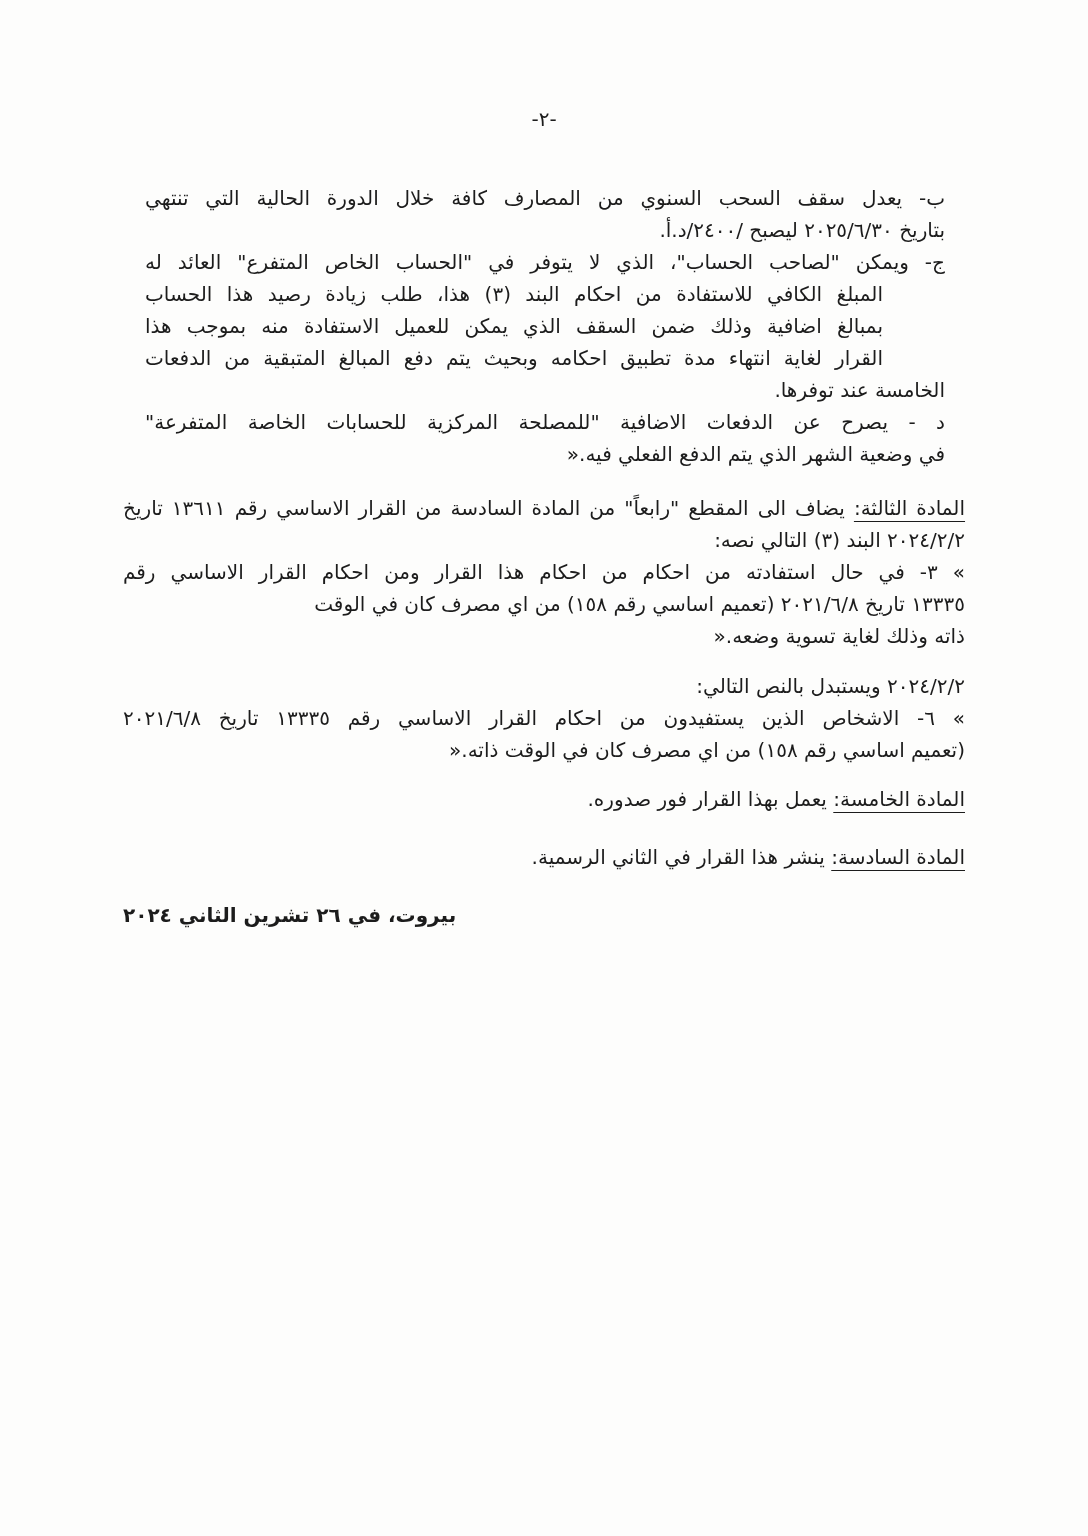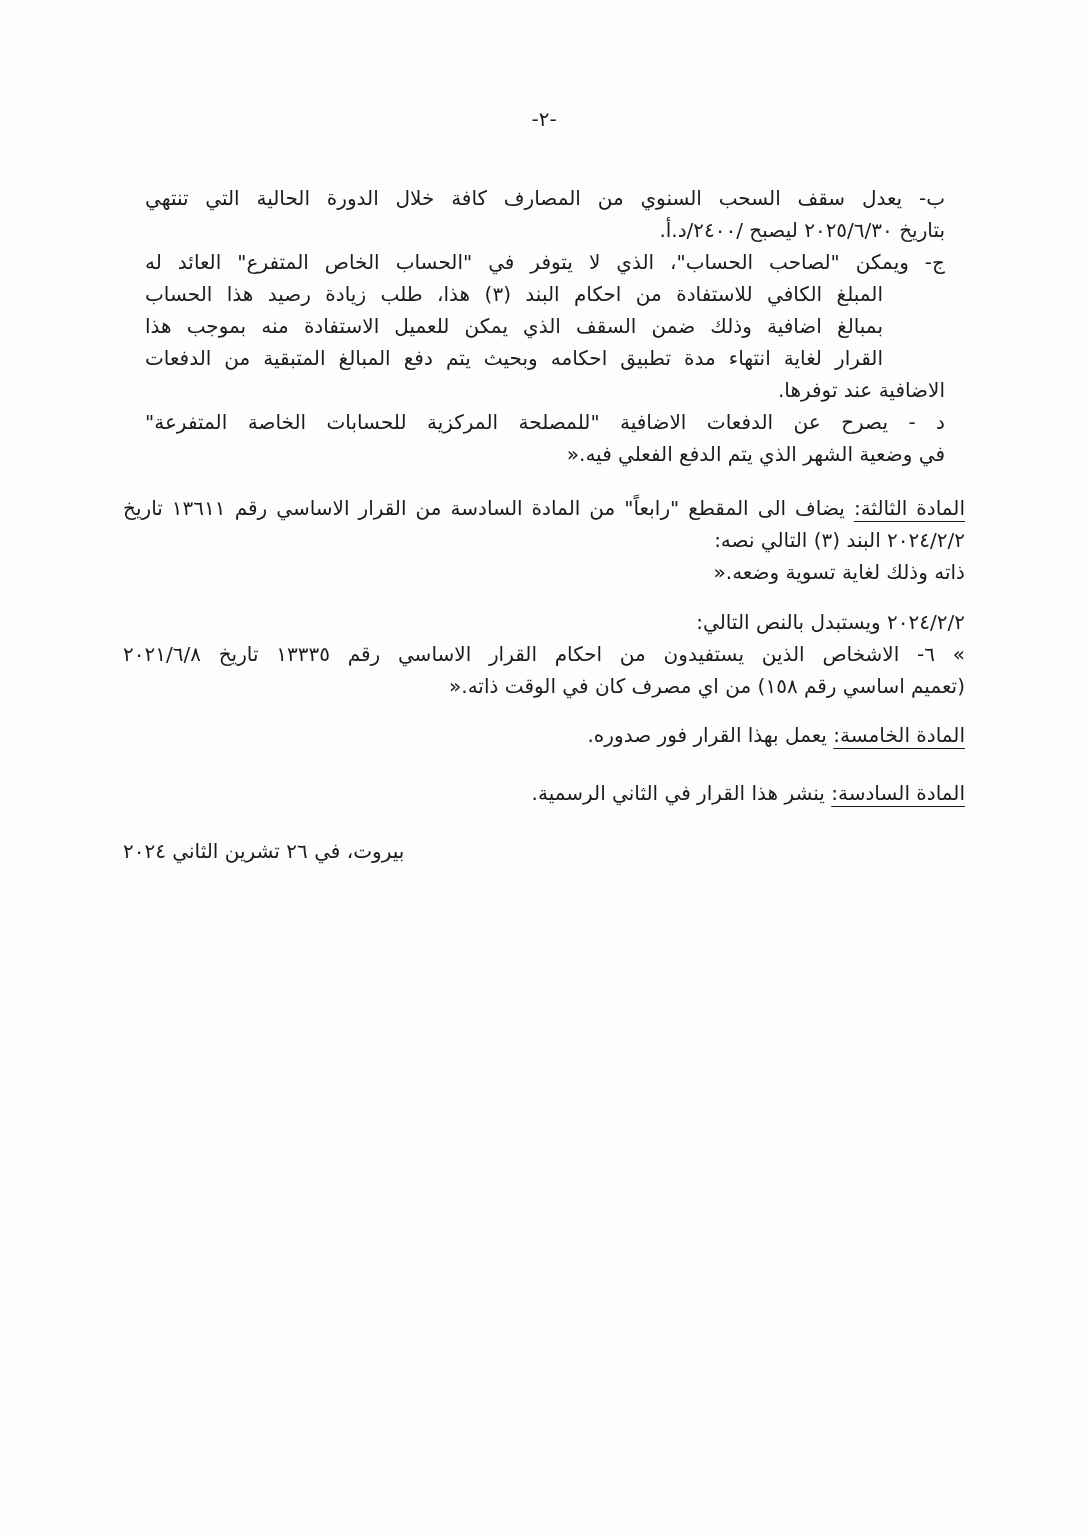--- a/index.html
+++ b/index.html
@@ -29,21 +29,21 @@
   .page-number {
     margin-top: 103px;
     text-align: center;
     letter-spacing: 2px;
   }
   .line { min-height: 32px; }
   
   .jl { text-align: justify; text-align-last: justify; }
   .cl { text-align: right; }
   .rl { text-align: right; }
-  .ll { text-align: left; }
+  .ll { text-align: left; font-weight: bold; }
   .ind { padding-right: 62px; }
   
   .list-block { margin: 47px 20px 0 22px; }
   .article { margin-top: 22px; }
   .article-4 { margin-top: 18px; }
   .article-5 { margin-top: 17px; }
   .article-6 { margin-top: 26px; }
   .date-block { margin-top: 26px; }
   .u {
     text-decoration: underline;
@@ -62,37 +62,39 @@
     <div class="list-block">
       <div>
         <div class="line jl">ب- يعدل سقف السحب السنوي من المصارف كافة خلال الدورة الحالية التي تنتهي</div>
         <div class="line cl">بتاريخ ٢٠٢٥/٦/٣٠ ليصبح /٢٤٠٠/د.أ.</div>
       </div>
       <div>
         <div class="line jl">ج- ويمكن "لصاحب الحساب"، الذي لا يتوفر في "الحساب الخاص المتفرع" العائد له</div>
         <div class="line jl ind">المبلغ الكافي للاستفادة من احكام البند (٣) هذا، طلب زيادة رصيد هذا الحساب</div>
         <div class="line jl ind">بمبالغ اضافية وذلك ضمن السقف الذي يمكن للعميل الاستفادة منه بموجب هذا</div>
         <div class="line jl ind">القرار لغاية انتهاء مدة تطبيق احكامه وبحيث يتم دفع المبالغ المتبقية من الدفعات</div>
-        <div class="line cl">الاضافية عند توفرها.</div>
+        <div class="line cl">الخامسة عند توفرها.</div>
       </div>
       <div>
         <div class="line jl">د - يصرح عن الدفعات الاضافية "للمصلحة المركزية للحسابات الخاصة المتفرعة"</div>
         <div class="line cl">في وضعية الشهر الذي يتم الدفع الفعلي فيه.«</div>
       </div>
     </div>
 
     <div class="article">
       <div class="line jl">
         <span class="u">المادة الثالثة:</span>
         <span>يضاف الى المقطع "رابعاً" من المادة السادسة من القرار الاساسي رقم ١٣٦١١ تاريخ</span>
       </div>
       <div class="line cl">٢٠٢٤/٢/٢ البند (٣) التالي نصه:</div>
     </div>
 
     <div>
+      <div class="line jl">» ٣- في حال استفادته من احكام من احكام هذا القرار ومن احكام القرار الاساسي رقم</div>
+      <div class="line cl">١٣٣٣٥ تاريخ ٢٠٢١/٦/٨ (تعميم اساسي رقم ١٥٨) من اي مصرف كان في الوقت</div>
       <div class="line cl">ذاته وذلك لغاية تسوية وضعه.«</div>
     </div>
 
     <div class="article article-4">
       <div class="line cl">٢٠٢٤/٢/٢ ويستبدل بالنص التالي:</div>
     </div>
 
     <div>
       <div class="line jl">» ٦- الاشخاص الذين يستفيدون من احكام القرار الاساسي رقم ١٣٣٣٥ تاريخ ٢٠٢١/٦/٨</div>
       <div class="line cl">(تعميم اساسي رقم ١٥٨) من اي مصرف كان في الوقت ذاته.«</div>

